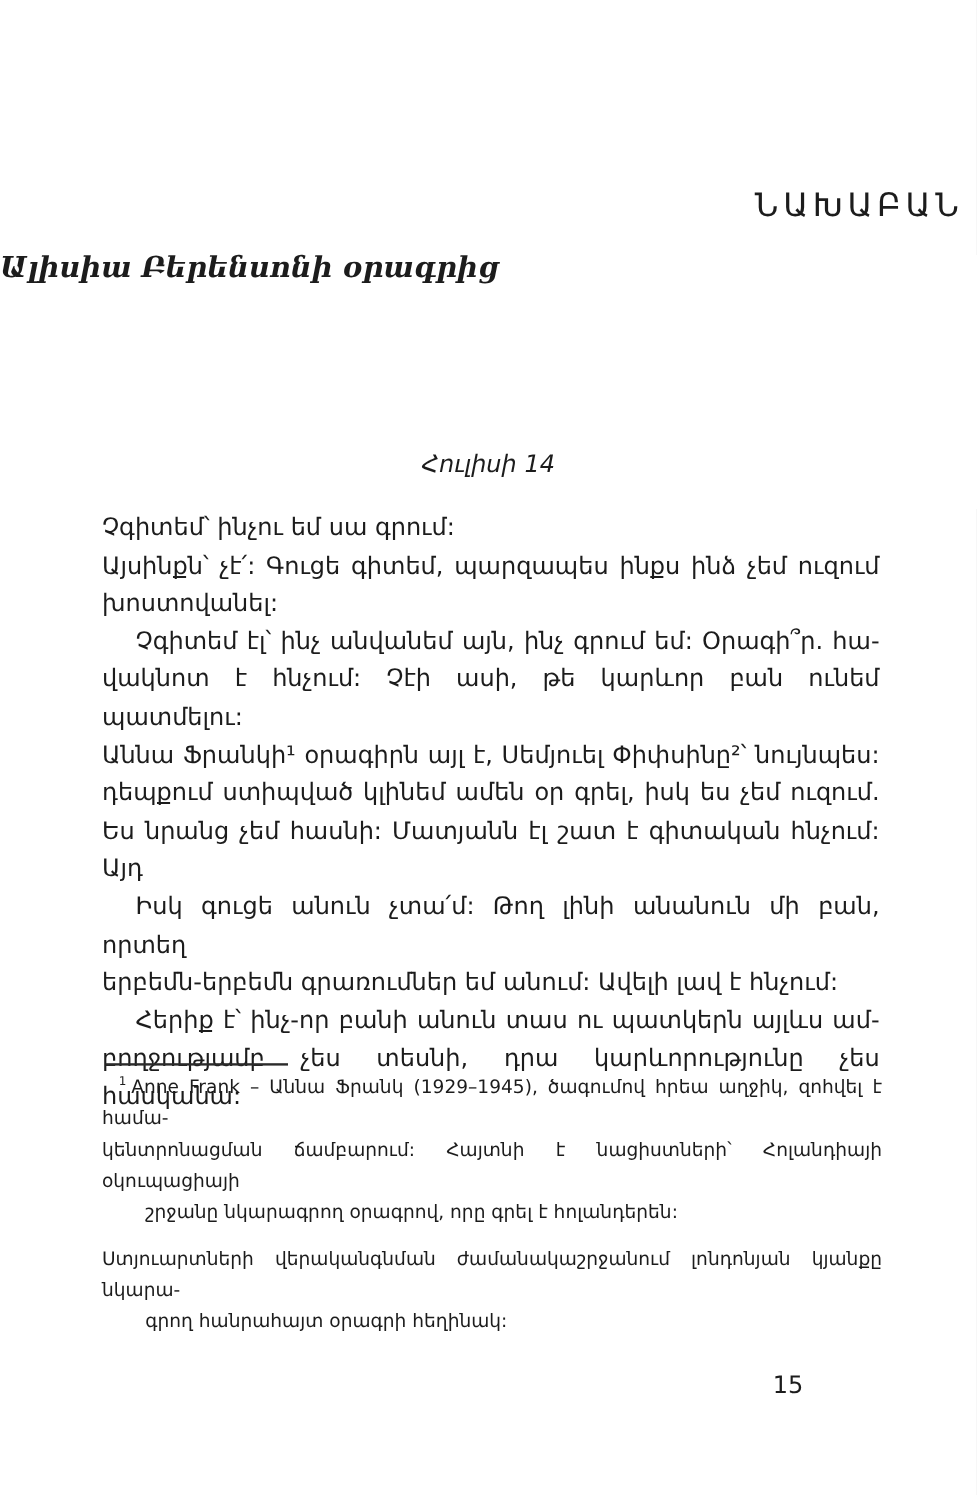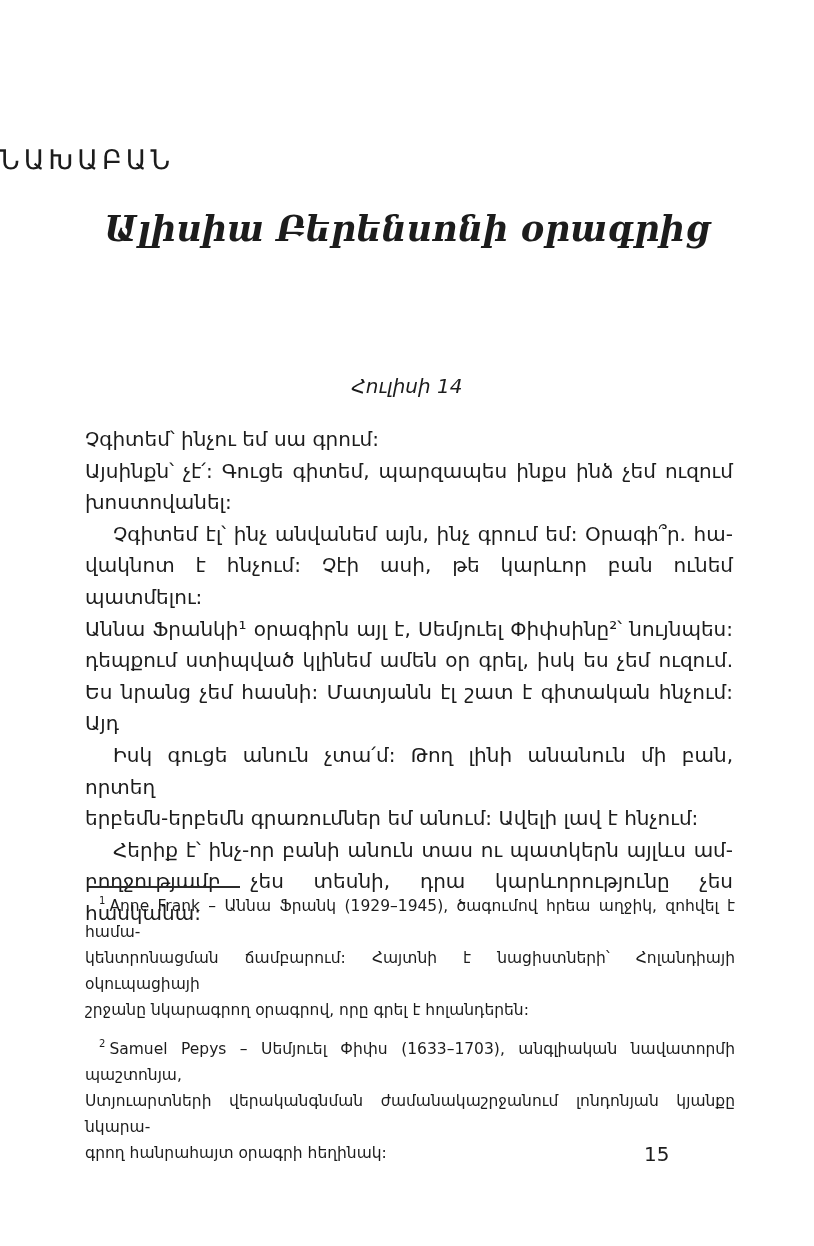--- a/index.html
+++ b/index.html
@@ -9,34 +9,34 @@
     height: 1246px;
     margin: 0 auto;
     background: #ffffff;
     font-family: "DejaVu Sans", sans-serif;
     color: #1c1c1c;
     overflow: hidden;
   }
   .chapter-title {
     position: absolute;
     top: 144px; left: 0; right: 0;
-    margin: 0;
-    text-align: left;
+    margin: 11px;
+    text-align: right;
     font-family: Liberation Sans, sans-serif;
     font-size: 27px;
     font-weight: normal;
     letter-spacing: 4px;
   }
   .chapter-subtitle {
     position: absolute;
     top: 208px; left: 0; right: 0;
     margin: 0;
-    text-align: center;
+    text-align: left;
     font-family: "DejaVu Serif", "DejaVu Sans", serif;
-    font-size: 35px;
+    font-size: 24px;
     font-style: italic;
     font-weight: bold;
   }
   .date-heading {
     position: absolute;
     top: 374px; left: 0; right: 0;
     text-align: center;
     font-size: 20px;
     font-style: italic;
   }
@@ -65,21 +65,21 @@
     top: 893px; left: 85px;
     width: 650px;
     font-size: 15.5px;
     line-height: 26px;
   }
   .footnote + .footnote { margin-top: 13px; }
   .fline {
     text-align: justify;
     text-align-last: justify;
   }
-  .fline.last { text-align-last: left; }
+  .fline.last { text-align-last: left; margin-left: 36px; }
   .fline.first { text-indent: 14px; }
   .footnotes sup {
     font-size: 10px;
     line-height: 0;
     position: relative;
     top: -1px;
     margin-right: 4px;
   }
   .page-number {
     position: absolute;
@@ -125,20 +125,19 @@
 
   <div class="footnote-rule"></div>
 
   <div class="footnotes" id="footnotes">
       <div class="footnote">
         <div class="fline first"><sup>1</sup>Anne Frank – Աննա Ֆրանկ (1929–1945), ծագումով հրեա աղջիկ, զոհվել է համա-</div>
         <div class="fline">կենտրոնացման ճամբարում: Հայտնի է նացիստների՝ Հոլանդիայի օկուպացիայի</div>
         <div class="fline last">շրջանը նկարագրող օրագրով, որը գրել է հոլանդերեն:</div>
       </div>
       <div class="footnote">
-        <div class="fline first"><sup>2</sup>Samuel Pepys – Սեմյուել Փիփս (1633–1703), անգլիական նավատորմի պաշտոնյա,</div>
         <div class="fline">Ստյուարտների վերականգնման ժամանակաշրջանում լոնդոնյան կյանքը նկարա-</div>
         <div class="fline last">գրող հանրահայտ օրագրի հեղինակ:</div>
       </div>
     </div>
 
   <div class="page-number">15</div>
 </div>
 
 </body></html>

